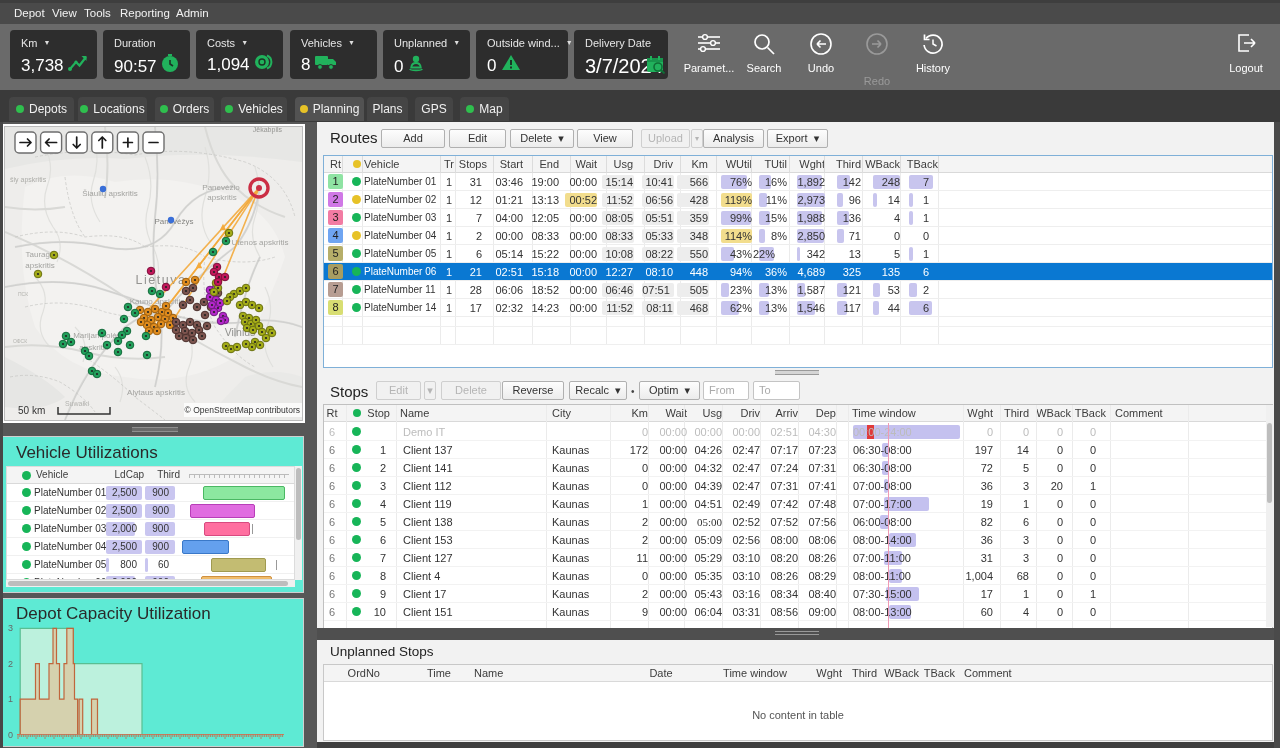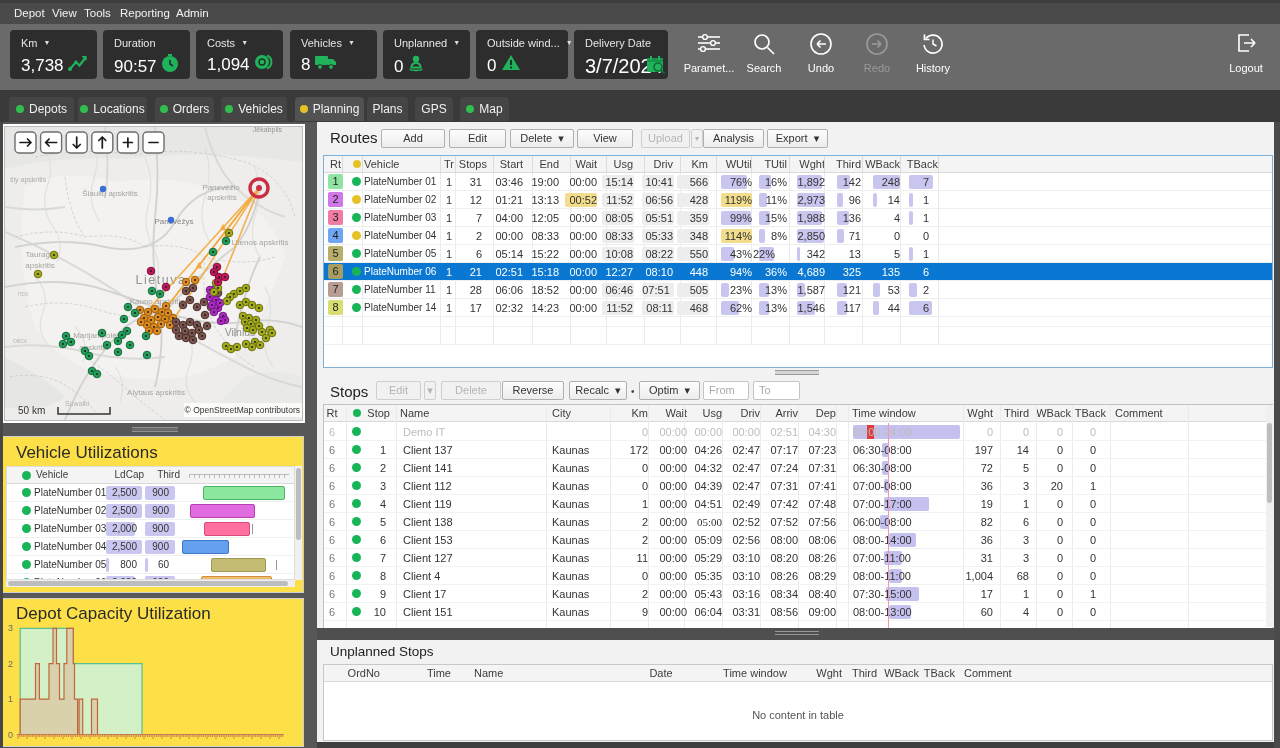--- a/index.html
+++ b/index.html
@@ -6,21 +6,21 @@
 body { font-family:"Liberation Sans", sans-serif; background:#575757; position:relative; }
 .abs { position:absolute; }
 .card { position:absolute; top:6px; height:49px; background:#2d2d2d; border-radius:4px; color:#fff; }
 .card .lbl { position:absolute; left:11px; top:7px; font-size:11px; color:#e6e6e6; white-space:nowrap;}
 .card .val { position:absolute; left:11px; top:24px; font-size:17px; color:#fff; white-space:nowrap;}
 .caret { font-size:7px; color:#ddd; margin-left:6px; vertical-align:2px;}
 .tbtn { position:absolute; top:8px; text-align:center; color:#fff; font-size:11px;}
 .tab { position:absolute; bottom:1px; height:24px; background:#454545; border-radius:4px 4px 0 0; color:#f0f0f0; font-size:12px; line-height:24px; text-align:center; white-space:nowrap;}
 .tab.active { background:#525252; }
 .dot { display:inline-block; width:8px; height:8px; border-radius:50%; margin-right:5px; }
-.panel { position:absolute; background:#fde047; box-shadow:0 0 0 1px #cfcfcf; }
+.panel { position:absolute; background:#5eead4; box-shadow:0 0 0 1px #cfcfcf; }
 .ptitle { font-size:17px; color:#2a2a2a; }
 .btn { position:absolute; height:19px; background:linear-gradient(#fdfdfd,#ececec); border:1px solid #b0b0b0; border-radius:2px; font-size:11px; color:#333; text-align:center; line-height:17px;}
 .btn.dis { color:#b5b5b5; background:#f1f1f1; border-color:#cfcfcf;}
 .inp { position:absolute; height:19px; background:#fff; border:1px solid #c4c4c4; border-radius:2px; font-size:11px; color:#aaa; line-height:17px; padding-left:5px;}
 .hdr { position:absolute; background:#f4f4f4; border-bottom:1px solid #d9d9d9; }
 .hc { position:absolute; font-size:11px; color:#3c3c3c; top:2px; white-space:nowrap;}
 .row { position:absolute; height:18px; font-size:11px; color:#333; }
 .cell { position:absolute; top:0; height:18px; line-height:18px; white-space:nowrap; }
 .chip { position:absolute; top:2px; height:14px; border-radius:2px; }
 .badge { position:absolute; top:1px; width:15px; height:15px; border-radius:2px; font-size:11px; color:#222; text-align:center; line-height:15px;}
@@ -124,21 +124,21 @@
           <circle cx="12" cy="12" r="10" stroke="#fff" stroke-width="1.6" fill="none"></circle>
           <path d="M17 12 h-9 M8 12 l3.5 -3.5 M8 12 l3.5 3.5" stroke="#fff" stroke-width="1.6" fill="none"></path>
         </svg></div>
       <div style="margin-top:2px;">Undo</div>
     </div>
 <div class="tbtn" style="left:843px;width:68px;color:#9a9a9a;">
       <div style="height:28px;"><svg width="24" height="24" viewBox="0 0 24 24">
           <circle cx="12" cy="12" r="10" stroke="#9a9a9a" stroke-width="1.6" fill="none"></circle>
           <path d="M7 12 h9 M16 12 l-3.5 -3.5 M16 12 l-3.5 3.5" stroke="#9a9a9a" stroke-width="1.6" fill="none"></path>
         </svg></div>
-      <div style="margin-top:2px;">Redo</div>
+      <div style="margin-top:15px;">Redo</div>
     </div>
 <div class="tbtn" style="left:899px;width:68px;color:#fff;">
       <div style="height:28px;"><svg width="24" height="24" viewBox="0 0 24 24">
           <path d="M5 6.5 A9 9 0 1 1 3.1 13" stroke="#fff" stroke-width="1.7" fill="none"></path>
           <path d="M3.5 2.5 v5 h5" stroke="#fff" stroke-width="1.7" fill="none"></path>
           <path d="M12 7.5 v4.5 l3.5 2" stroke="#fff" stroke-width="1.5" fill="none"></path>
         </svg></div>
       <div style="margin-top:2px;">History</div>
     </div>
 <div class="tbtn" style="left:1212px;width:68px;color:#fff;">

